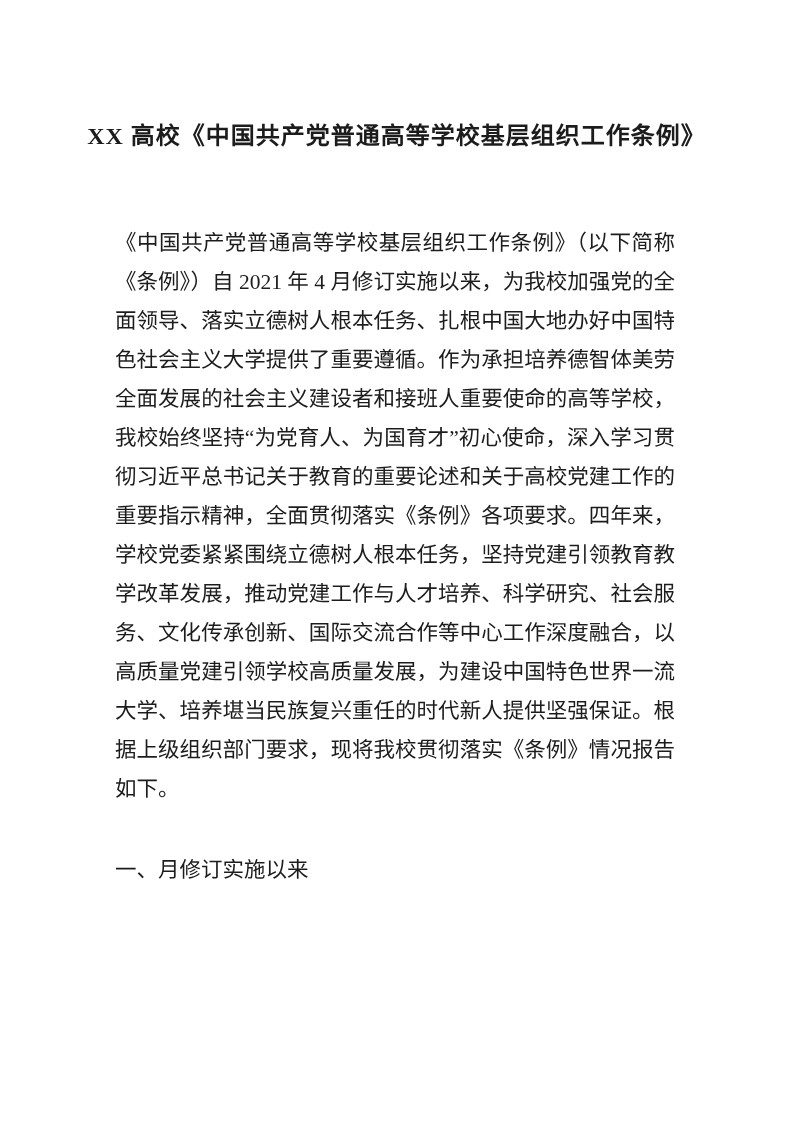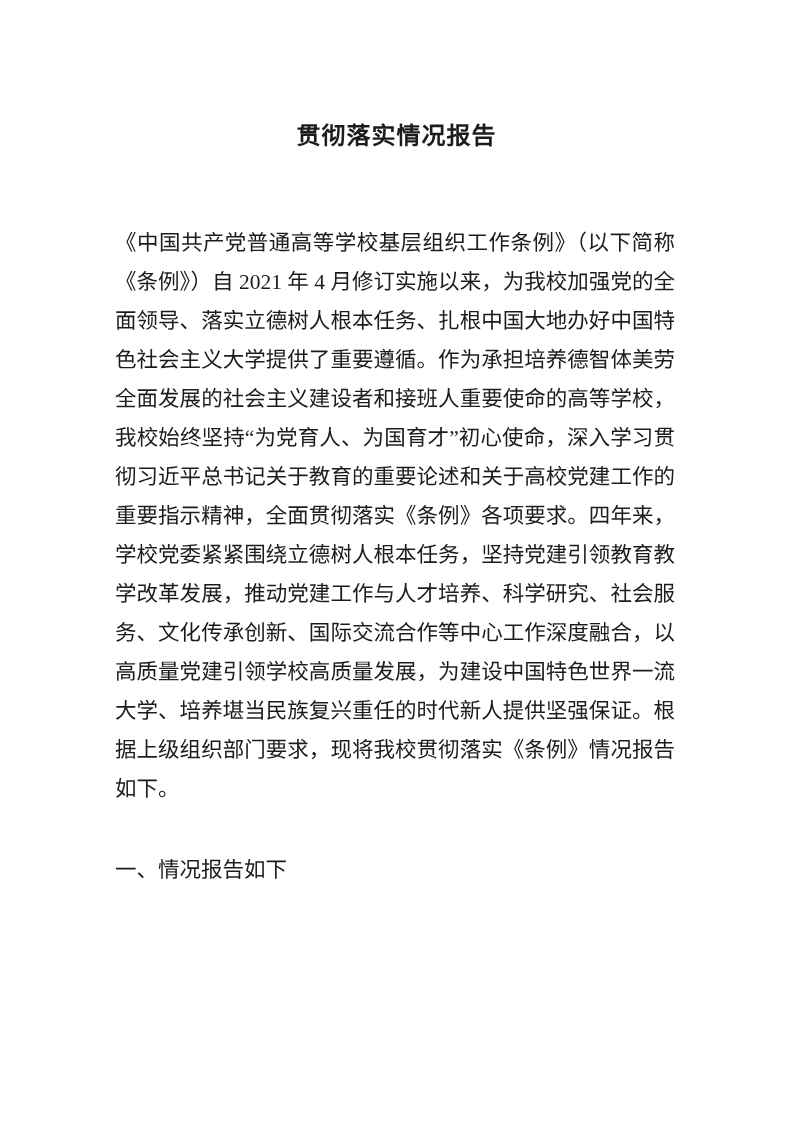--- a/index.html
+++ b/index.html
@@ -46,22 +46,22 @@
     line-height: 42px;
     white-space: nowrap;
   }
 </style>
 </head>
 <body>
 
 <div class="page">
 
   <h1 class="title-block">
-    <span class="title-line">贯彻落实情况报告</span>
+    <span class="title-line">XX 高校《中国共产党普通高等学校基层组织工作条例》</span>
   </h1>
 
   <div class="content">
     <p class="body-paragraph">《中国共产党普通高等学校基层组织工作条例》（以下简称《条例》）自 2021 年 4 月修订实施以来，为我校加强党的全面领导、落实立德树人根本任务、扎根中国大地办好中国特色社会主义大学提供了重要遵循。作为承担培养德智体美劳全面发展的社会主义建设者和接班人重要使命的高等学校，我校始终坚持“为党育人、为国育才”初心使命，深入学习贯彻习近平总书记关于教育的重要论述和关于高校党建工作的重要指示精神，全面贯彻落实《条例》各项要求。四年来，学校党委紧紧围绕立德树人根本任务，坚持党建引领教育教学改革发展，推动党建工作与人才培养、科学研究、社会服务、文化传承创新、国际交流合作等中心工作深度融合，以高质量党建引领学校高质量发展，为建设中国特色世界一流大学、培养堪当民族复兴重任的时代新人提供坚强保证。根据上级组织部门要求，现将我校贯彻落实《条例》情况报告如下。</p>
 
-    <h2 class="section-heading">一、情况报告如下</h2>
+    <h2 class="section-heading">一、月修订实施以来</h2>
   </div>
 
 </div>
 
 </body></html>

